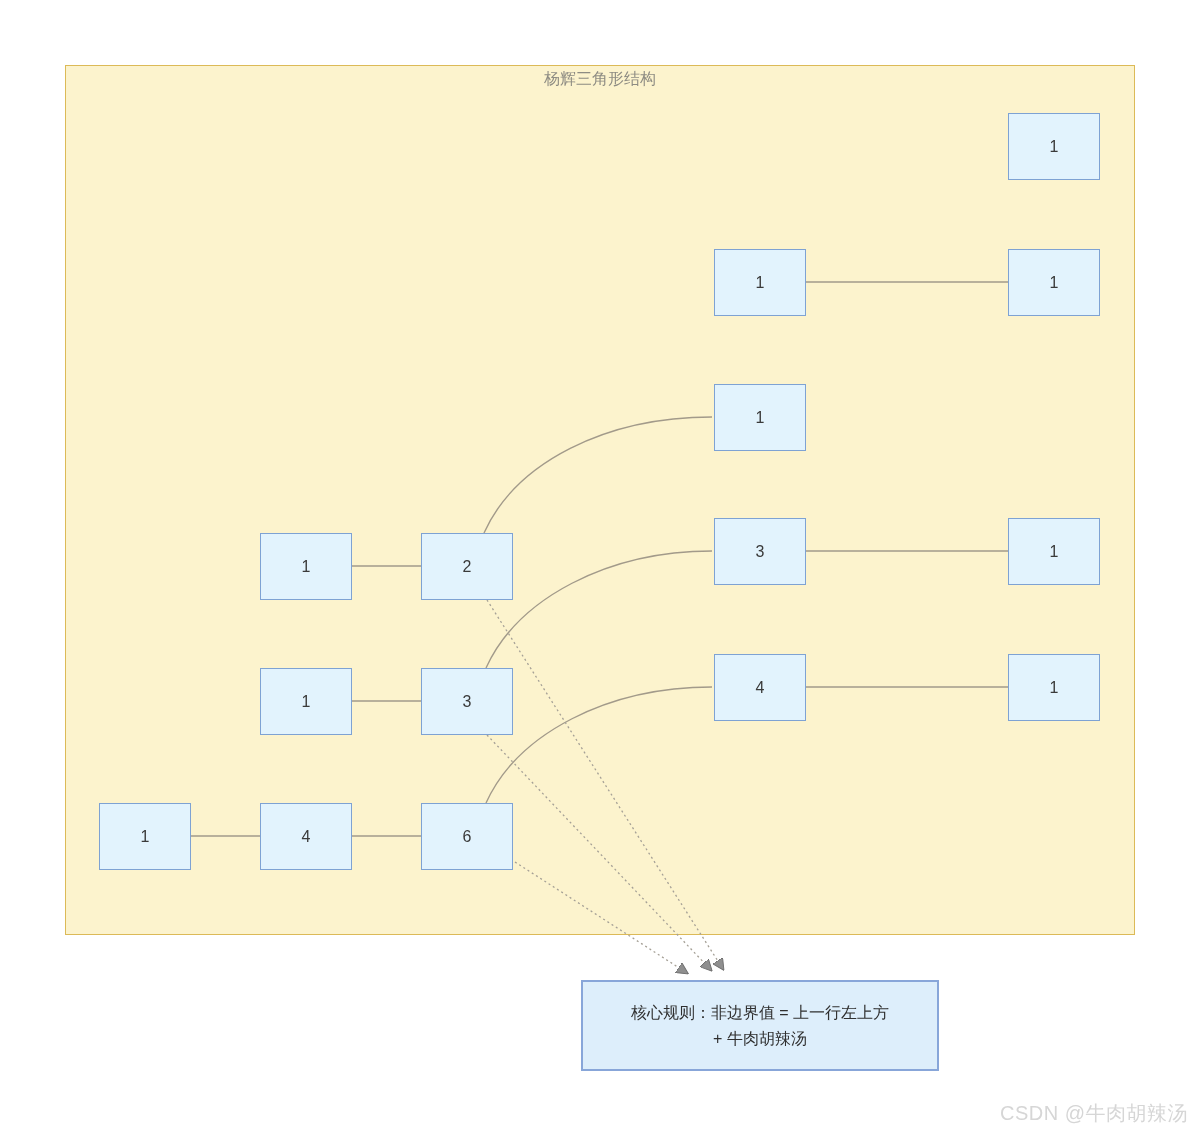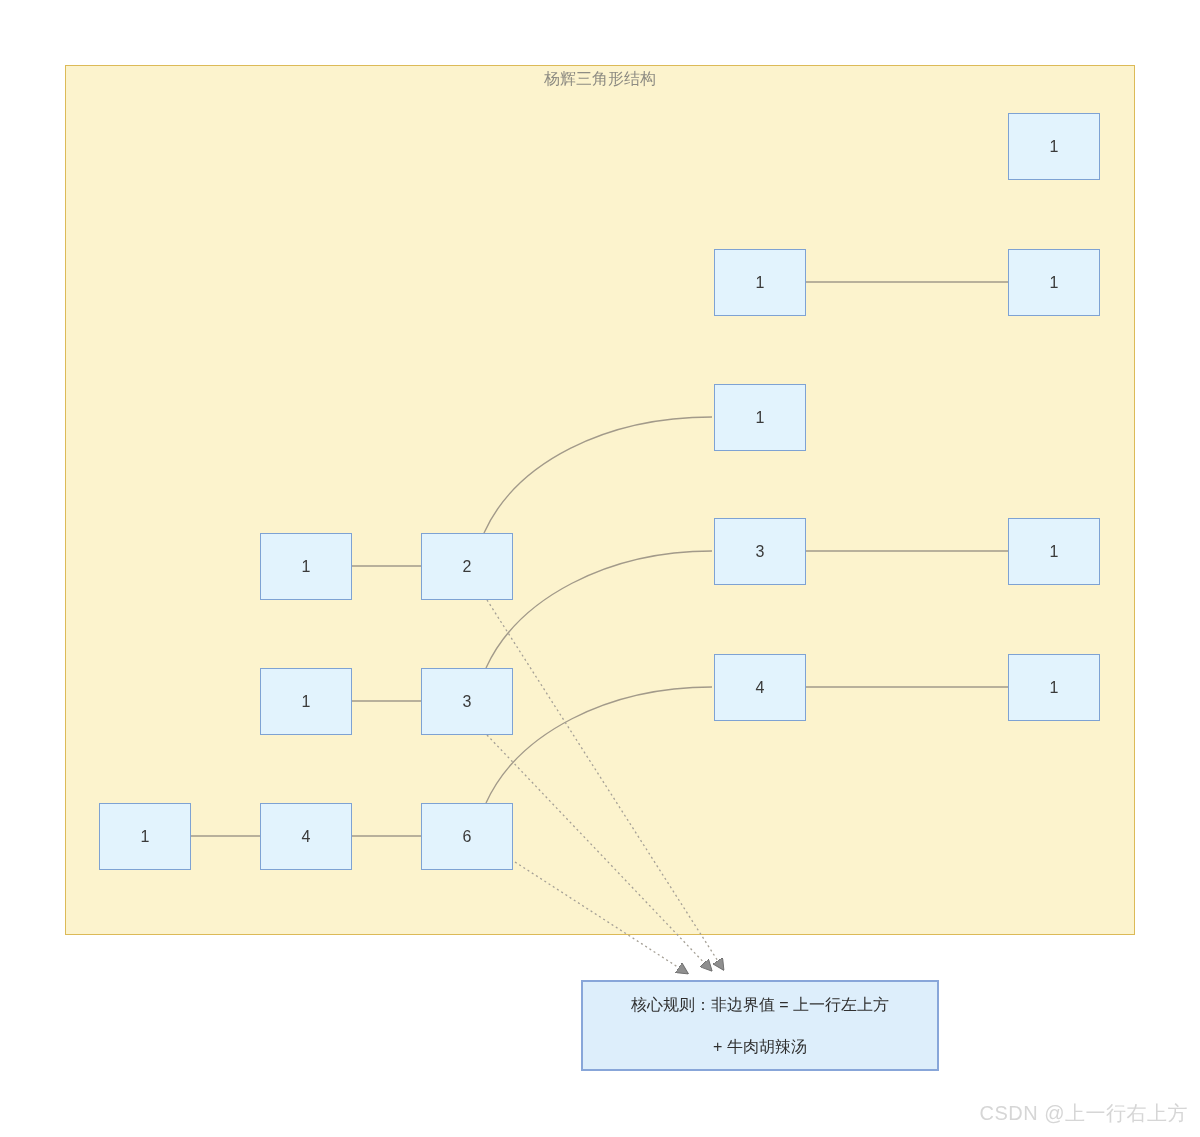--- a/index.html
+++ b/index.html
@@ -65,21 +65,21 @@
     border: 2px solid var(--rule_border, #88a6d9);
     box-sizing: border-box;
     display: flex;
     flex-direction: column;
     align-items: center;
     justify-content: center;
     color: var(--rule_text, #2f2f2f);
     font-size: 16px;
     line-height: 26px;
   }
-  .rule-box p { margin: 8px; text-align: center; }
+  .rule-box p { margin: 0; text-align: center; }
   .watermark {
     position: absolute;
     right: 12px;
     top: 1100px;
     font-size: 20px;
     color: var(--watermark_text, #d6d6d6);
     letter-spacing: 0.5px;
   }
 </style>
 </head>
@@ -136,15 +136,15 @@
   <div class="node" style="left:260px;top:803px">4</div>
   <div class="node" style="left:421px;top:803px">6</div>
   <div class="node" style="left:714px;top:654px">4</div>
   <div class="node" style="left:1008px;top:654px">1</div>
 
   <div class="rule-box">
     <p>核心规则：非边界值 = 上一行左上方</p>
     <p>+ 牛肉胡辣汤</p>
   </div>
 
-  <div class="watermark">CSDN @上一行右上方</div>
+  <div class="watermark">CSDN @牛肉胡辣汤</div>
 
 </div>
 
 </body></html>

